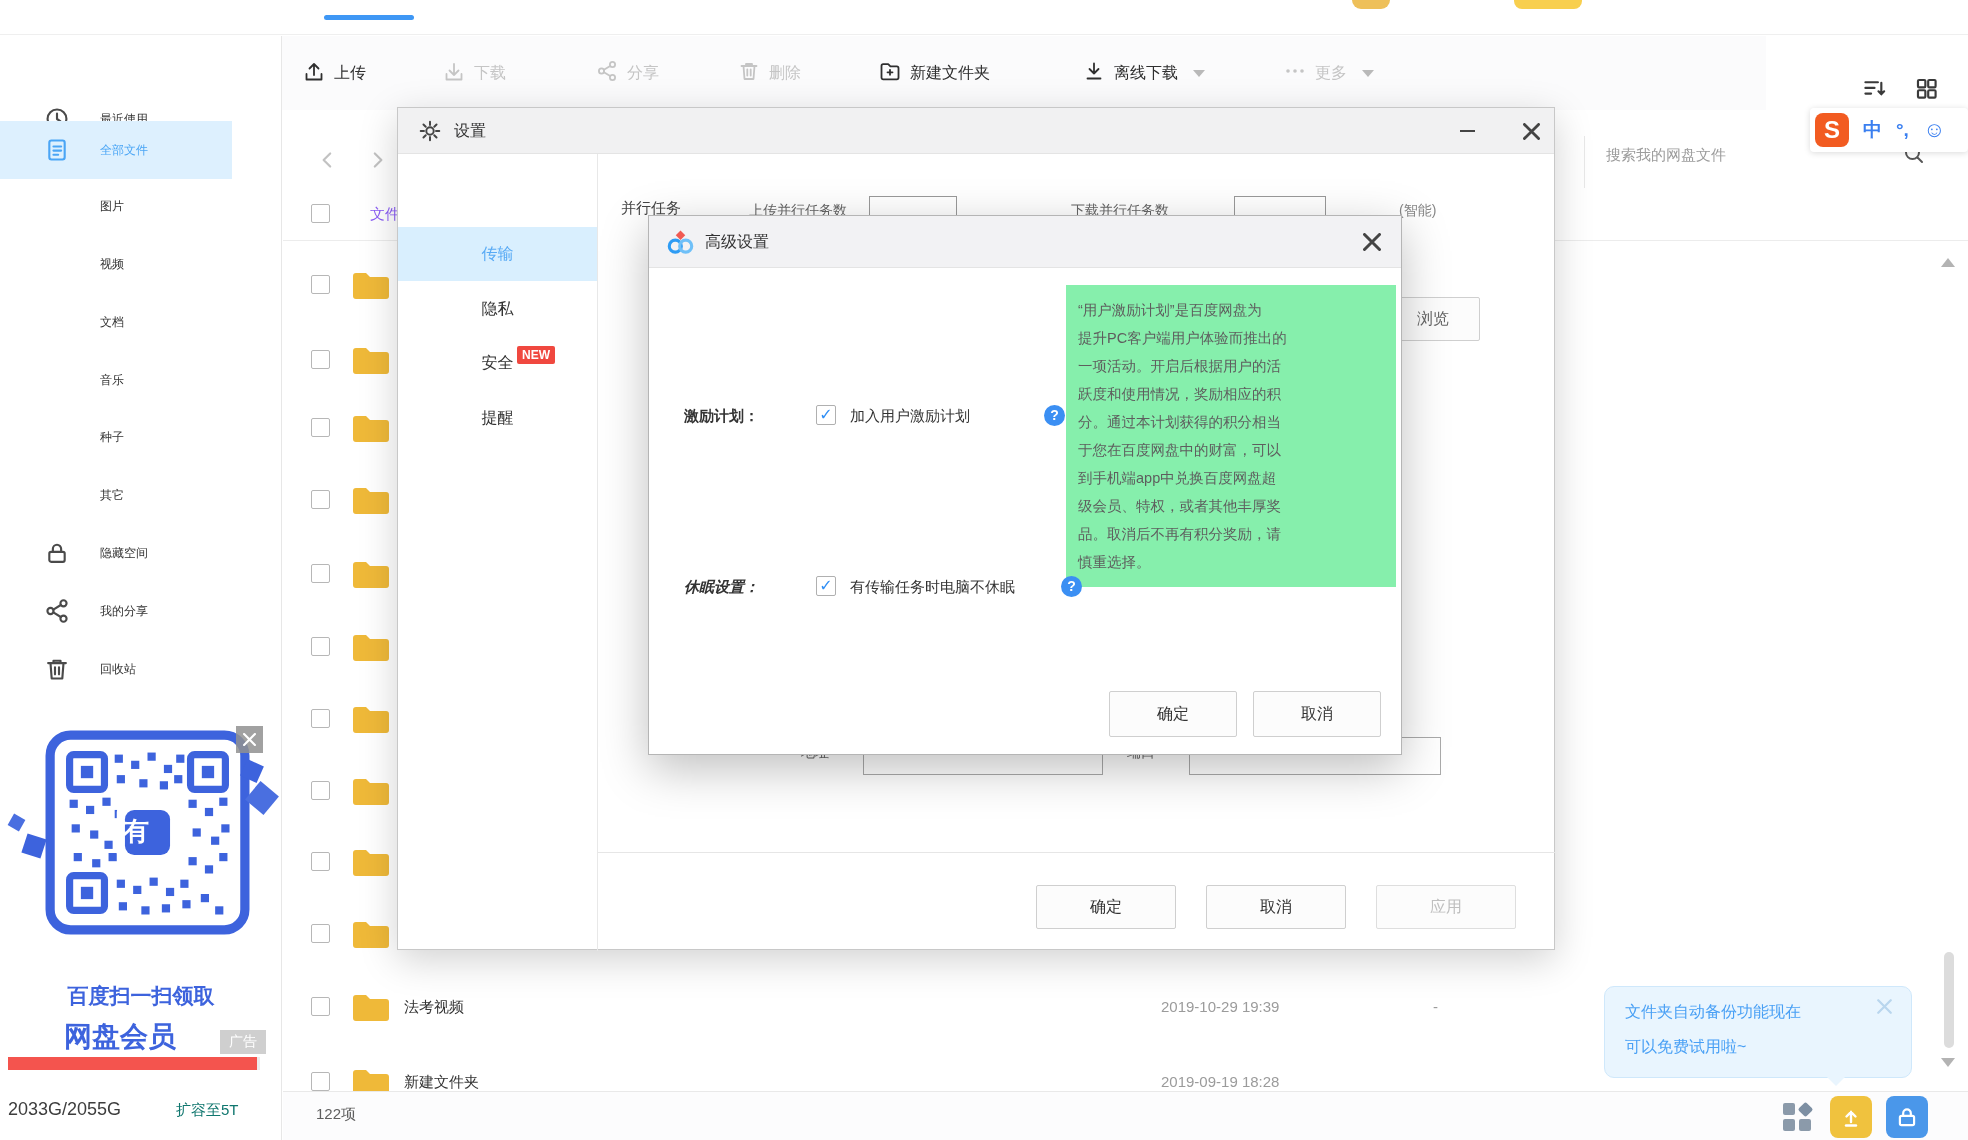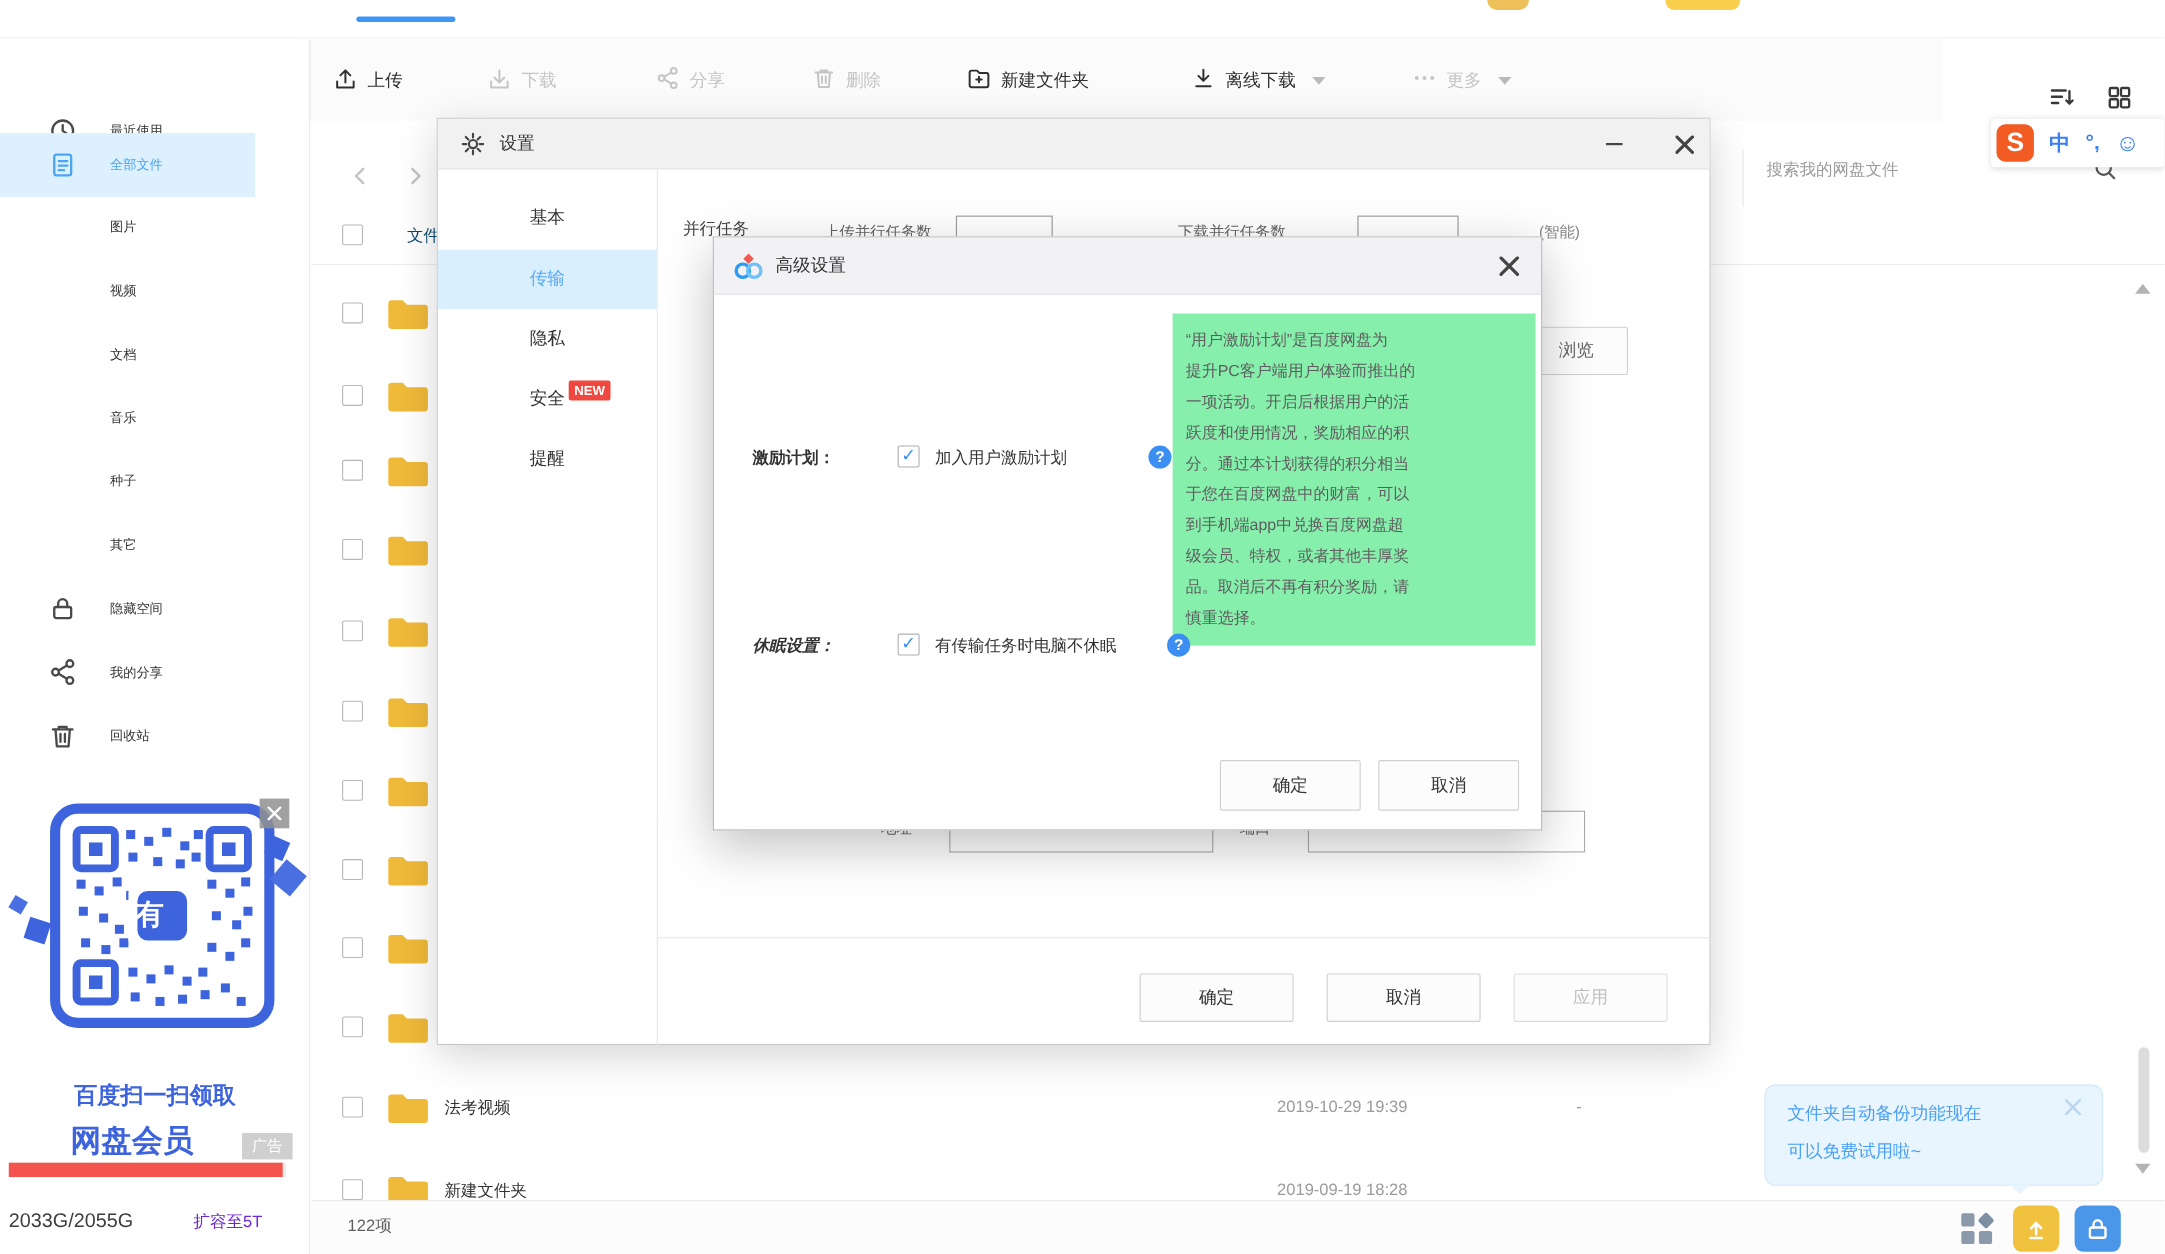--- a/index.html
+++ b/index.html
@@ -44,26 +44,26 @@
   .qr-frame { left:45px; top:730px; width:205px; height:205px; }
   .qr-center-char { left:113px; top:812px; width:44px; text-align:center; font-size:26px; font-weight:bold; color:#fff; }
   .ad-close { left:236px; top:726px; width:27px; height:27px; background:rgba(145,145,145,.85); display:flex; align-items:center; justify-content:center; cursor:pointer; z-index:3; }
   .cube { position:absolute; background:#3d63dd; }
   .ad-cap1 { left:0; top:982px; width:282px; text-align:center; font-size:21px; font-weight:bold; color:#3d63dd; }
   .ad-cap2 { left:20px; top:1018px; width:200px; text-align:center; font-size:28px; font-weight:bold; color:#3d63dd; }
   .ad-badge { left:220px; top:1030px; width:46px; height:24px; background:#cfcfcf; color:#fff; font-size:14px; display:flex; align-items:center; justify-content:center; }
   .bar-track { left:8px; top:1057px; width:252px; height:13px; background:#ececec; }
   .bar-fill { height:13px; background:#f4544e; }
   .usage { left:8px; top:1099px; font-size:18px; color:#3d3d3d; }
-  .upgrade { left:176px; top:1101px; font-size:15px; color:#6d28d9; cursor:pointer; }
+  .upgrade { left:176px; top:1101px; font-size:15px; color:#0f766e; cursor:pointer; }
 
   
   .nav-arrows svg { stroke:#c2c2c2; fill:none; stroke-width:2; stroke-linecap:round; stroke-linejoin:round; }
   .checkbox { width:19px; height:19px; border:1px solid #b7b7b7; border-radius:2px; background:#fff; }
-  .list-header-label { left:370px; top:205px; font-size:15px; color:#0c4a6e; }
+  .list-header-label { left:370px; top:205px; font-size:15px; color:#8b5cf6; }
   .header-sep { left:283px; top:240px; width:1685px; height:1px; background:#ececec; }
   .file-row { position:absolute; left:283px; width:1685px; height:72px; }
   .file-row .checkbox { position:absolute; left:28px; top:26px; }
   .file-row .ficon { position:absolute; left:69px; top:21px; }
   .file-row .fname { position:absolute; left:121px; top:27px; font-size:15px; color:#333; }
   .file-row .fdate { position:absolute; left:878px; top:27px; font-size:15px; color:#9b9b9b; }
   .file-row .fsize { position:absolute; left:1150px; top:27px; font-size:15px; color:#9b9b9b; }
 
   .bottom-bar { left:283px; top:1091px; width:1685px; height:49px; background:#fcfcfd; border-top:1px solid #e9e9e9; z-index:4; }
   .count { position:absolute; left:33px; top:13px; font-size:15px; color:#5f5f5f; }
@@ -513,21 +513,20 @@
           <span class="minline"></span>
         </span>
       <span class="winbtn" style="left:1118px;">
         <svg width="17" height="17" viewBox="0 0 12 12">
             <path class="xsvg" d="M1 1l10 10M11 1L1 11" fill="none"></path>
           </svg>
       </span>
     </div>
 
     <div class="tabcol-sep"></div>
-    <div class="tab" style="top:64px"><span>基本</span></div>
     <div class="tab active" style="top:119px"><span>传输</span></div>
     <div class="tab" style="top:174px"><span>隐私</span></div>
     <div class="tab" style="top:228px">
       <span>安全</span>
       <span class="badge-new">NEW</span>
     </div>
     <div class="tab" style="top:283px"><span>提醒</span></div>
 
     <div class="frag-label" style="left:223px; top:91px; color:#444; font-size:15px;">并行任务</div>
     <div class="frag-label" style="left:351px; top:94px;">上传并行任务数</div>

